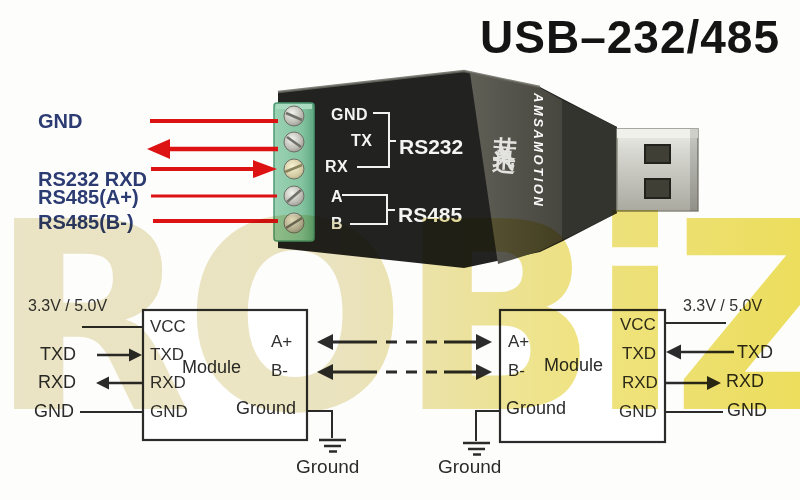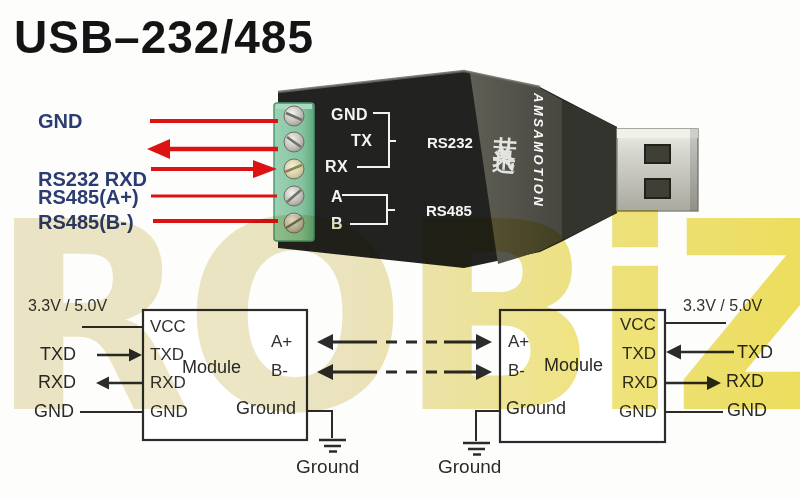--- a/index.html
+++ b/index.html
@@ -3,26 +3,26 @@
 <meta charset="utf-8">
 <style>
   html,body{margin:0;padding:0;background:#ffffff;}
   .stage{
     position:relative;width:800px;height:500px;overflow:hidden;
     background:#fdfdfc;font-family:"Liberation Sans",sans-serif;
   }
   .stage svg{position:absolute;left:0;top:0;z-index:1;}
   .lbl{position:absolute;z-index:2;white-space:nowrap;line-height:1.1;}
   .title{
-    left:0;top:12px;width:780px;text-align:left;
-    font-size:46px;font-weight:700;letter-spacing:1px;color:#141414;margin-left:14px;
+    left:0;top:12px;width:780px;text-align:right;
+    font-size:46px;font-weight:700;letter-spacing:1px;color:#141414;
   }
   .navy{color:#2c3c72;font-weight:700;font-size:20px;}
   .devpin{color:#f4f4f4;font-weight:700;font-size:16px;letter-spacing:.5px;}
-  .devgrp{color:#f4f4f4;font-weight:700;font-size:15px;margin-left:28px;}
+  .devgrp{color:#f4f4f4;font-weight:700;font-size:21px;}
   .brand-cn{
     left:492px;top:118px;z-index:2;position:absolute;
     writing-mode:vertical-rl;font-size:23px;letter-spacing:7px;
     color:#e3e3e0;transform:rotate(4deg);font-weight:700;
   }
   .brand-en{
     left:531px;top:93px;z-index:2;position:absolute;
     writing-mode:vertical-rl;font-size:13px;font-style:italic;font-weight:700;
     letter-spacing:2.5px;color:#fbfbfb;
   }

